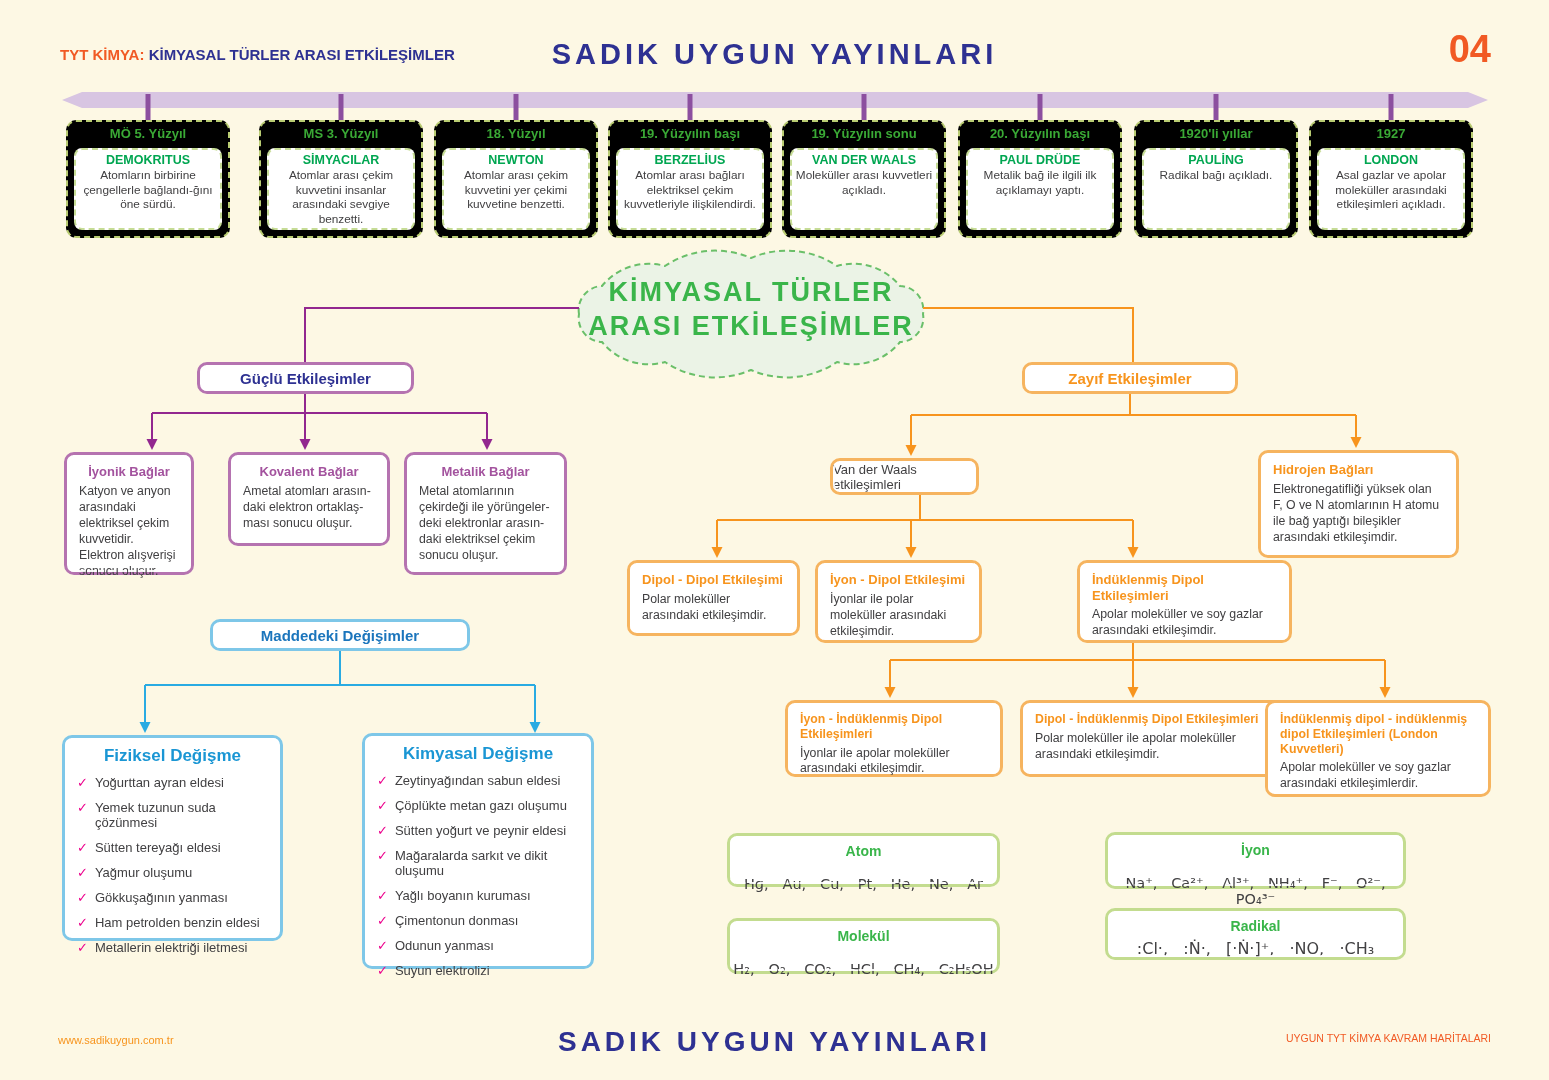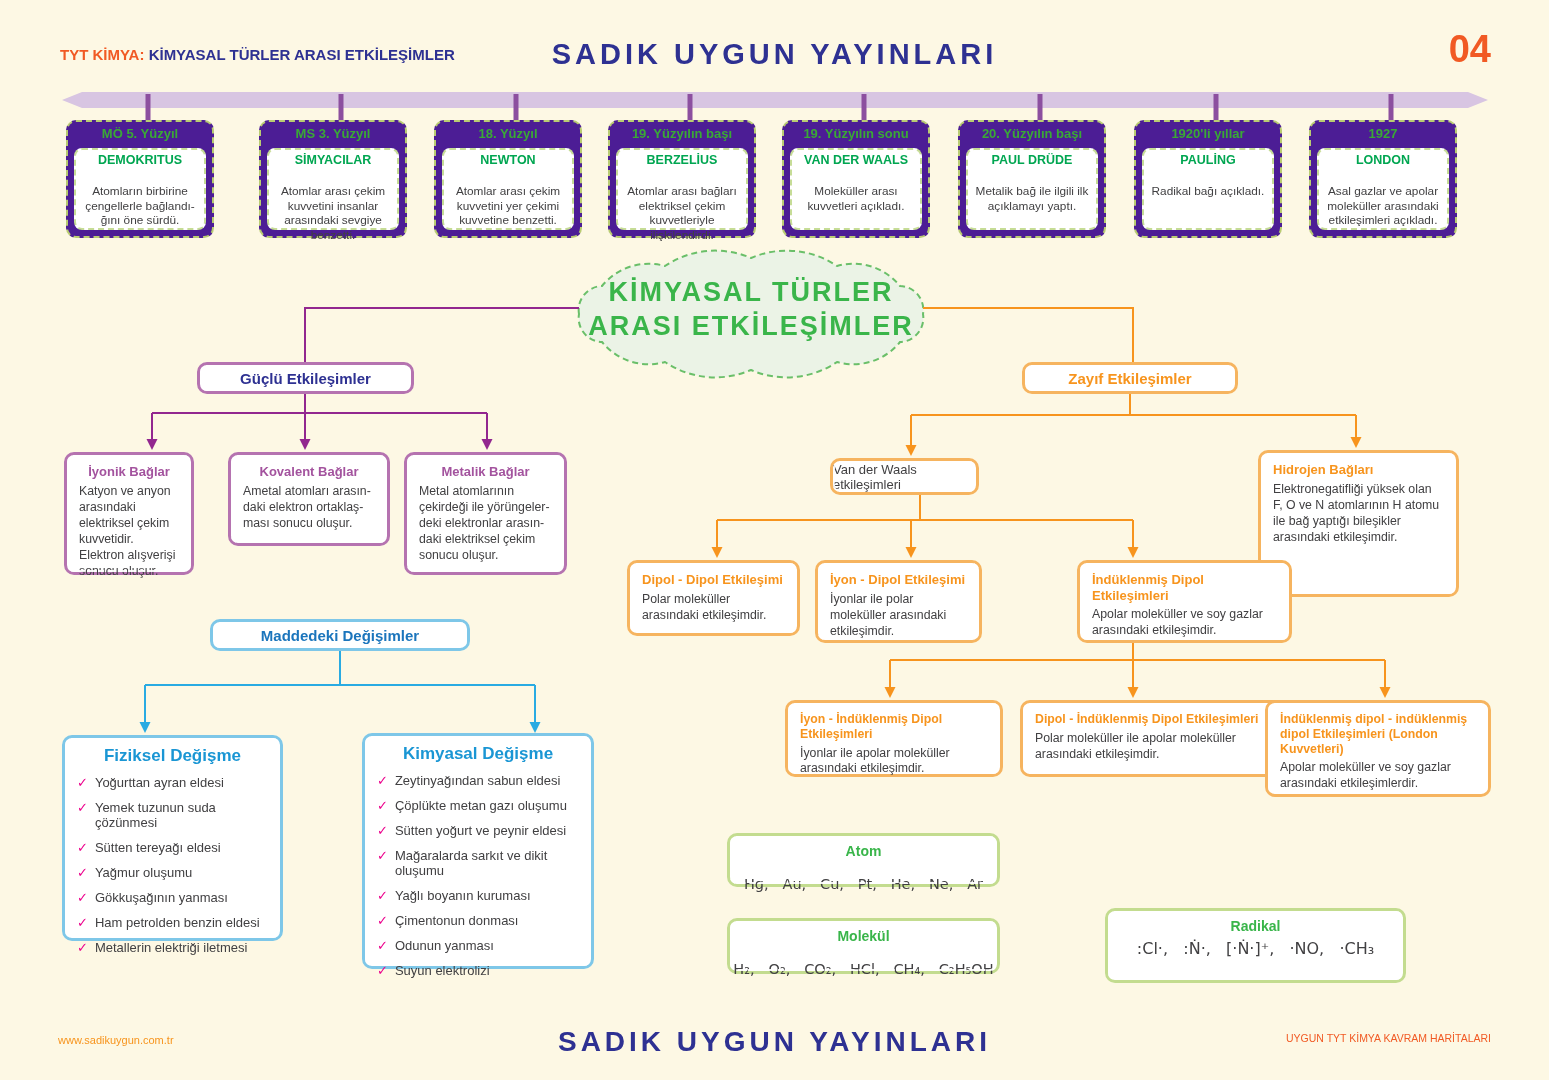--- a/index.html
+++ b/index.html
@@ -8,25 +8,25 @@
   svg.wires{position:absolute;left:0;top:0;pointer-events:none;}
 
   
   .hdr-left{position:absolute;left:60px;top:46px;font-size:15px;font-weight:bold;}
   .hdr-left .red{color:#f15a24;}
   .hdr-left .navy{color:#2e3192;}
   .hdr-brand{position:absolute;left:0;right:0;top:38px;text-align:center;font-size:29px;font-weight:bold;color:#2e3192;letter-spacing:4px;}
   .hdr-num{position:absolute;right:58px;top:28px;font-size:38px;font-weight:bold;color:#f15a24;}
 
   
-  .tl-box{position:absolute;top:120px;width:148px;height:118px;background:#4c1d95;border:2px dashed #b9cc72;border-radius:10px;box-sizing:border-box;}
+  .tl-box{position:absolute;top:120px;width:164px;height:118px;background:#000000;border:2px dashed #b9cc72;border-radius:10px;box-sizing:border-box;}
   .tl-period{text-align:center;font-weight:bold;color:#3aa935;font-size:13px;padding-top:4px;}
   .tl-inner{position:absolute;left:6px;right:6px;top:26px;bottom:6px;background:#fff;border:2px dashed #c6dc96;border-radius:8px;text-align:center;padding:3px 3px;box-sizing:border-box;}
   .tl-name{color:#00a651;font-weight:bold;font-size:12.5px;}
-  .tl-text{font-size:11.8px;color:#414042;line-height:1.24;margin-top:17px;}
+  .tl-text{font-size:11.8px;color:#414042;line-height:1.24;margin-top:1px;}
 
   
   .cloud-text{position:absolute;left:580px;top:276px;width:342px;text-align:center;color:#3ab54a;font-weight:bold;font-size:27px;letter-spacing:2px;line-height:1.25;}
 
   
   .box{position:absolute;background:#fff;border-radius:10px;box-sizing:border-box;outline:2px dashed rgba(255,255,255,.92);outline-offset:-5px;}
   .b-purple{border:3px solid #b573b0;}
   .b-orange{border:3px solid #f6b45f;}
   .b-blue{border:3px solid #7ec7e8;}
   .b-green{border:3px solid #c3dc8f;}
@@ -212,21 +212,21 @@
     <div class="box-title t-purple center">Metalik Bağlar</div>
     <div class="box-body">Metal atomlarının çekirdeği ile yörüngeler-deki elektronlar arasın-daki elektriksel çekim sonucu oluşur.</div>
   </div>
 
   <div class="box b-orange pill t-orange" style="left:1022px;top:362px;width:216px;height:32px;">
     <span>Zayıf Etkileşimler</span>
   </div>
   <div class="box b-orange pill" style="left:830px;top:458px;width:149px;height:37px;font-weight:normal;font-size:13px;color:#414042;">
     <span>Van der Waals etkileşimleri</span>
   </div>
-  <div class="box b-orange" style="left:1258px;top:450px;width:201px;height:147px;">
+  <div class="box b-orange" style="left:1258px;top:450px;width:201px;height:108px;">
     <div class="box-title t-orange">Hidrojen Bağları</div>
     <div class="box-body">Elektronegatifliği yüksek olan F, O ve N atomlarının H atomu ile bağ yaptığı bileşikler arasındaki etkileşimdir.</div>
   </div>
 
   <div class="box b-orange" style="left:627px;top:560px;width:173px;height:76px;">
     <div class="box-title t-orange">Dipol - Dipol Etkileşimi</div>
     <div class="box-body">Polar moleküller arasındaki etkileşimdir.</div>
   </div>
   <div class="box b-orange" style="left:815px;top:560px;width:167px;height:83px;">
     <div class="box-title t-orange">İyon - Dipol Etkileşimi</div>
@@ -319,25 +319,29 @@
     <div class="chk-item">
         <span class="chk-mark">✓</span>
         <span>Suyun elektrolizi</span>
       </div>
   </div>
 
   <div class="box b-green" style="left:727px;top:833px;width:273px;height:54px;">
     <div class="sp-title">Atom</div>
     <div class="sp-text">Hg,   Au,   Cu,   Pt,   He,   Ne,   Ar</div>
   </div>
+  <div class="box b-green" style="left:1105px;top:832px;width:301px;height:57px;">
+    <div class="sp-title">İyon</div>
+    <div class="sp-text">Na⁺,   Ca²⁺,   Al³⁺,   NH₄⁺,   F⁻,   O²⁻,   PO₄³⁻</div>
+  </div>
   <div class="box b-green" style="left:727px;top:918px;width:273px;height:56px;">
     <div class="sp-title">Molekül</div>
     <div class="sp-text">H₂,   O₂,   CO₂,   HCl,   CH₄,   C₂H₅OH</div>
   </div>
-  <div class="box b-green" style="left:1105px;top:908px;width:301px;height:75px;">
+  <div class="box b-green" style="left:1105px;top:908px;width:301px;height:52px;">
     <div class="sp-title">Radikal</div>
     <div class="sp-text" style="font-size:16px;margin-top:5px;">:Cl·,   :Ṅ·,   [·Ṅ·]⁺,   ·NO,   ·CH₃</div>
   </div>
 
   <div class="ftr-left">www.sadikuygun.com.tr</div>
   <div class="ftr-center">SADIK UYGUN YAYINLARI</div>
   <div class="ftr-right">UYGUN TYT KİMYA KAVRAM HARİTALARI</div>
 
 </div>
 

